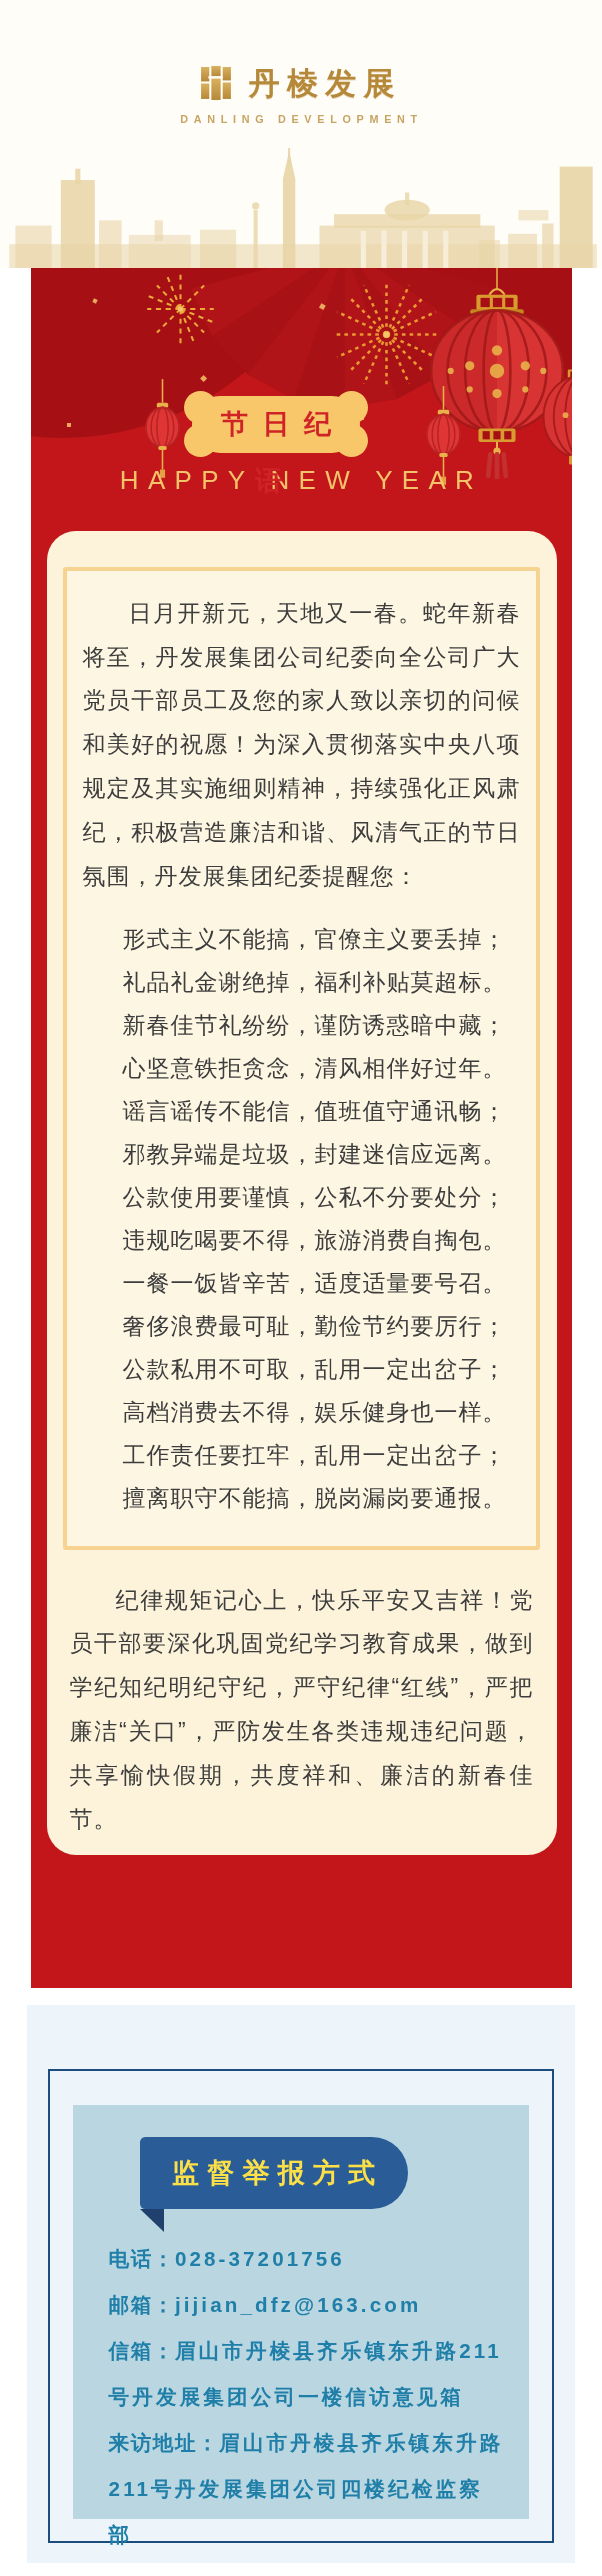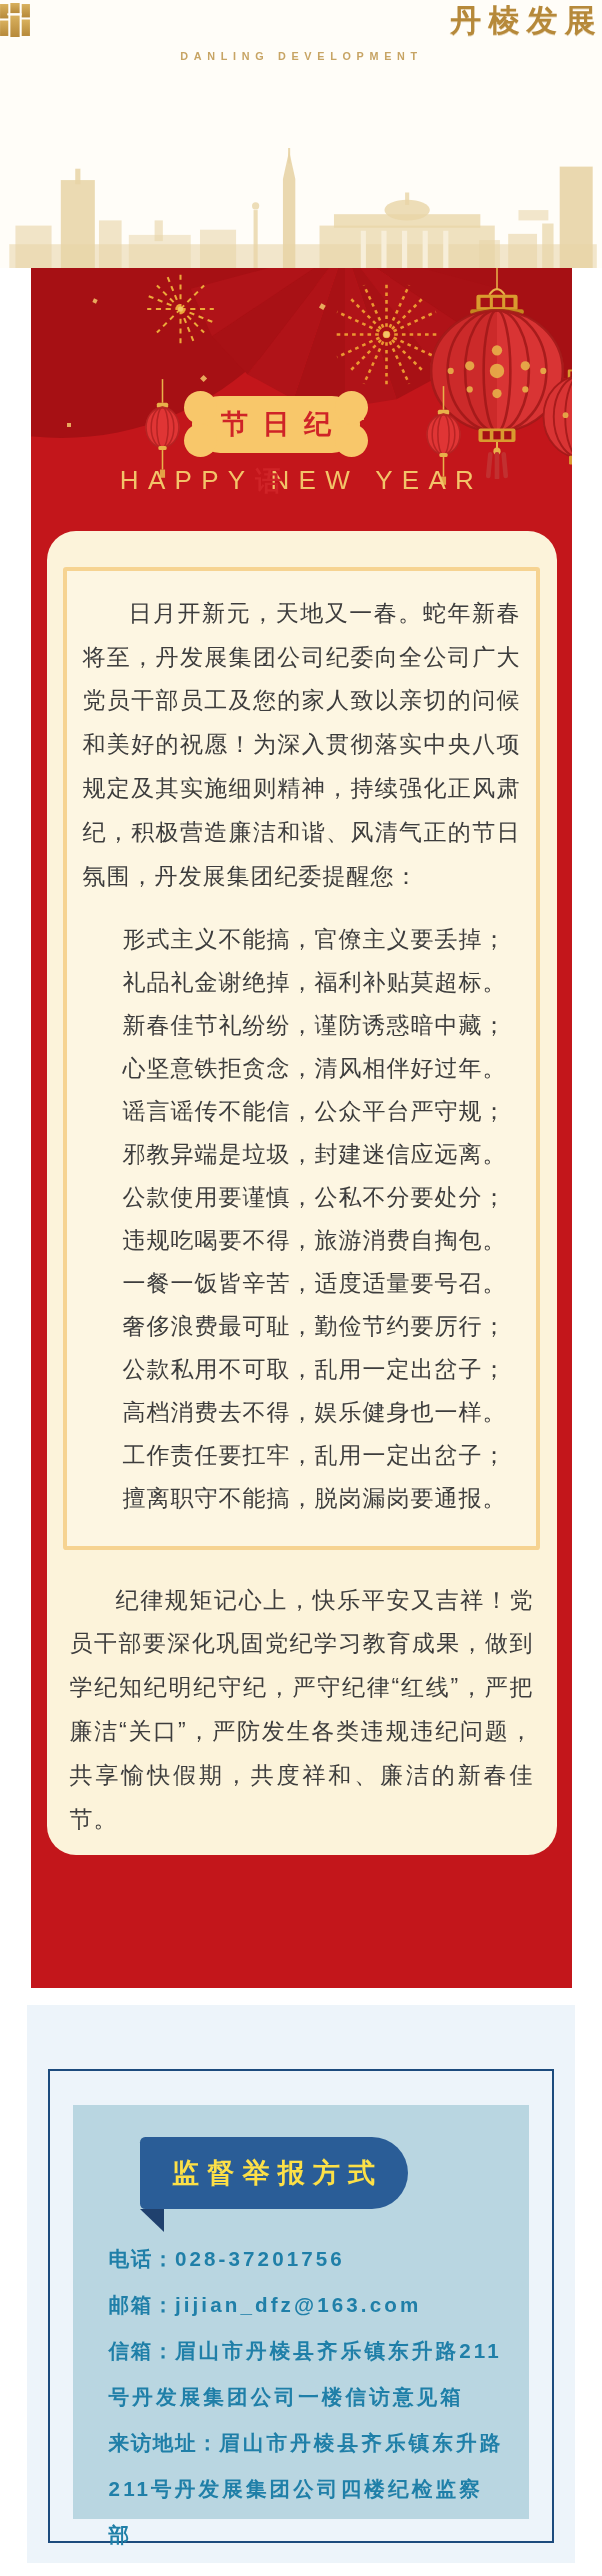--- a/index.html
+++ b/index.html
@@ -1,21 +1,21 @@
 <!DOCTYPE html>
 <html style="font-size:8.2px"><head>
 <meta charset="utf-8">
 <style>
   html,body{margin:0;padding:0;}
   body{font-family:"Liberation Sans",sans-serif;background:#ffffff;}
   .page{position:relative;width:603px;height:2741px;background:#ffffff;overflow:hidden;margin:0 auto;}
 
   
   .header{position:relative;height:268px;background:#fffdf8;overflow:hidden;}
-  .logo-row{display:flex;justify-content:space-between;align-items:center;gap:17.5px;}
+  .logo-row{display:flex;justify-content:center;align-items:center;gap:17.5px;padding-top:63px;}
   .logo-title{font-size:31px;letter-spacing:7.2px;color:#b6893a;font-weight:bold;text-shadow:0 0.5px 0.5px rgba(182,137,58,.35);}
   .logo-subtitle{text-align:center;color:#c7a464;font-size:10.8px;letter-spacing:5.7px;margin-top:8.2px;font-weight:bold;}
   .skyline{position:absolute;left:0;bottom:0;width:603px;height:120px;}
 
   
   .red-body{position:relative;margin:0 31px;width:541px;height:1720px;background:#c3161b;overflow:hidden;}
   .banner{position:relative;height:263px;overflow:hidden;}
   .dk-circle-left{position:absolute;left:-258px;top:-407px;width:577px;height:577px;border-radius:50%;background:#a61014;}
   .dk-circle-right{position:absolute;left:350px;top:-196px;width:309px;height:309px;border-radius:50%;background:#a61014;}
   .confetti{position:absolute;background:#f3c469;opacity:.85;}
@@ -279,21 +279,21 @@
     </div>
 
     <div class="content-panel">
       <div class="reminder-box">
         <div class="para">日月开新元，天地又一春。蛇年新春将至，丹发展集团公司纪委向全公司广大党员干部员工及您的家人致以亲切的问候和美好的祝愿！为深入贯彻落实中央八项规定及其实施细则精神，持续强化正风肃纪，积极营造廉洁和谐、风清气正的节日氛围，丹发展集团纪委提醒您：</div>
         <div class="reminder-list">
           <div class="reminder-line">形式主义不能搞，官僚主义要丢掉；</div>
           <div class="reminder-line">礼品礼金谢绝掉，福利补贴莫超标。</div>
           <div class="reminder-line">新春佳节礼纷纷，谨防诱惑暗中藏；</div>
           <div class="reminder-line">心坚意铁拒贪念，清风相伴好过年。</div>
-          <div class="reminder-line">谣言谣传不能信，公众平台严守规；</div>
+          <div class="reminder-line">谣言谣传不能信，值班值守通讯畅；</div>
           <div class="reminder-line">邪教异端是垃圾，封建迷信应远离。</div>
           <div class="reminder-line">公款使用要谨慎，公私不分要处分；</div>
           <div class="reminder-line">违规吃喝要不得，旅游消费自掏包。</div>
           <div class="reminder-line">一餐一饭皆辛苦，适度适量要号召。</div>
           <div class="reminder-line">奢侈浪费最可耻，勤俭节约要厉行；</div>
           <div class="reminder-line">公款私用不可取，乱用一定出岔子；</div>
           <div class="reminder-line">高档消费去不得，娱乐健身也一样。</div>
           <div class="reminder-line">工作责任要扛牢，乱用一定出岔子；</div>
           <div class="reminder-line">擅离职守不能搞，脱岗漏岗要通报。</div>
         </div>

